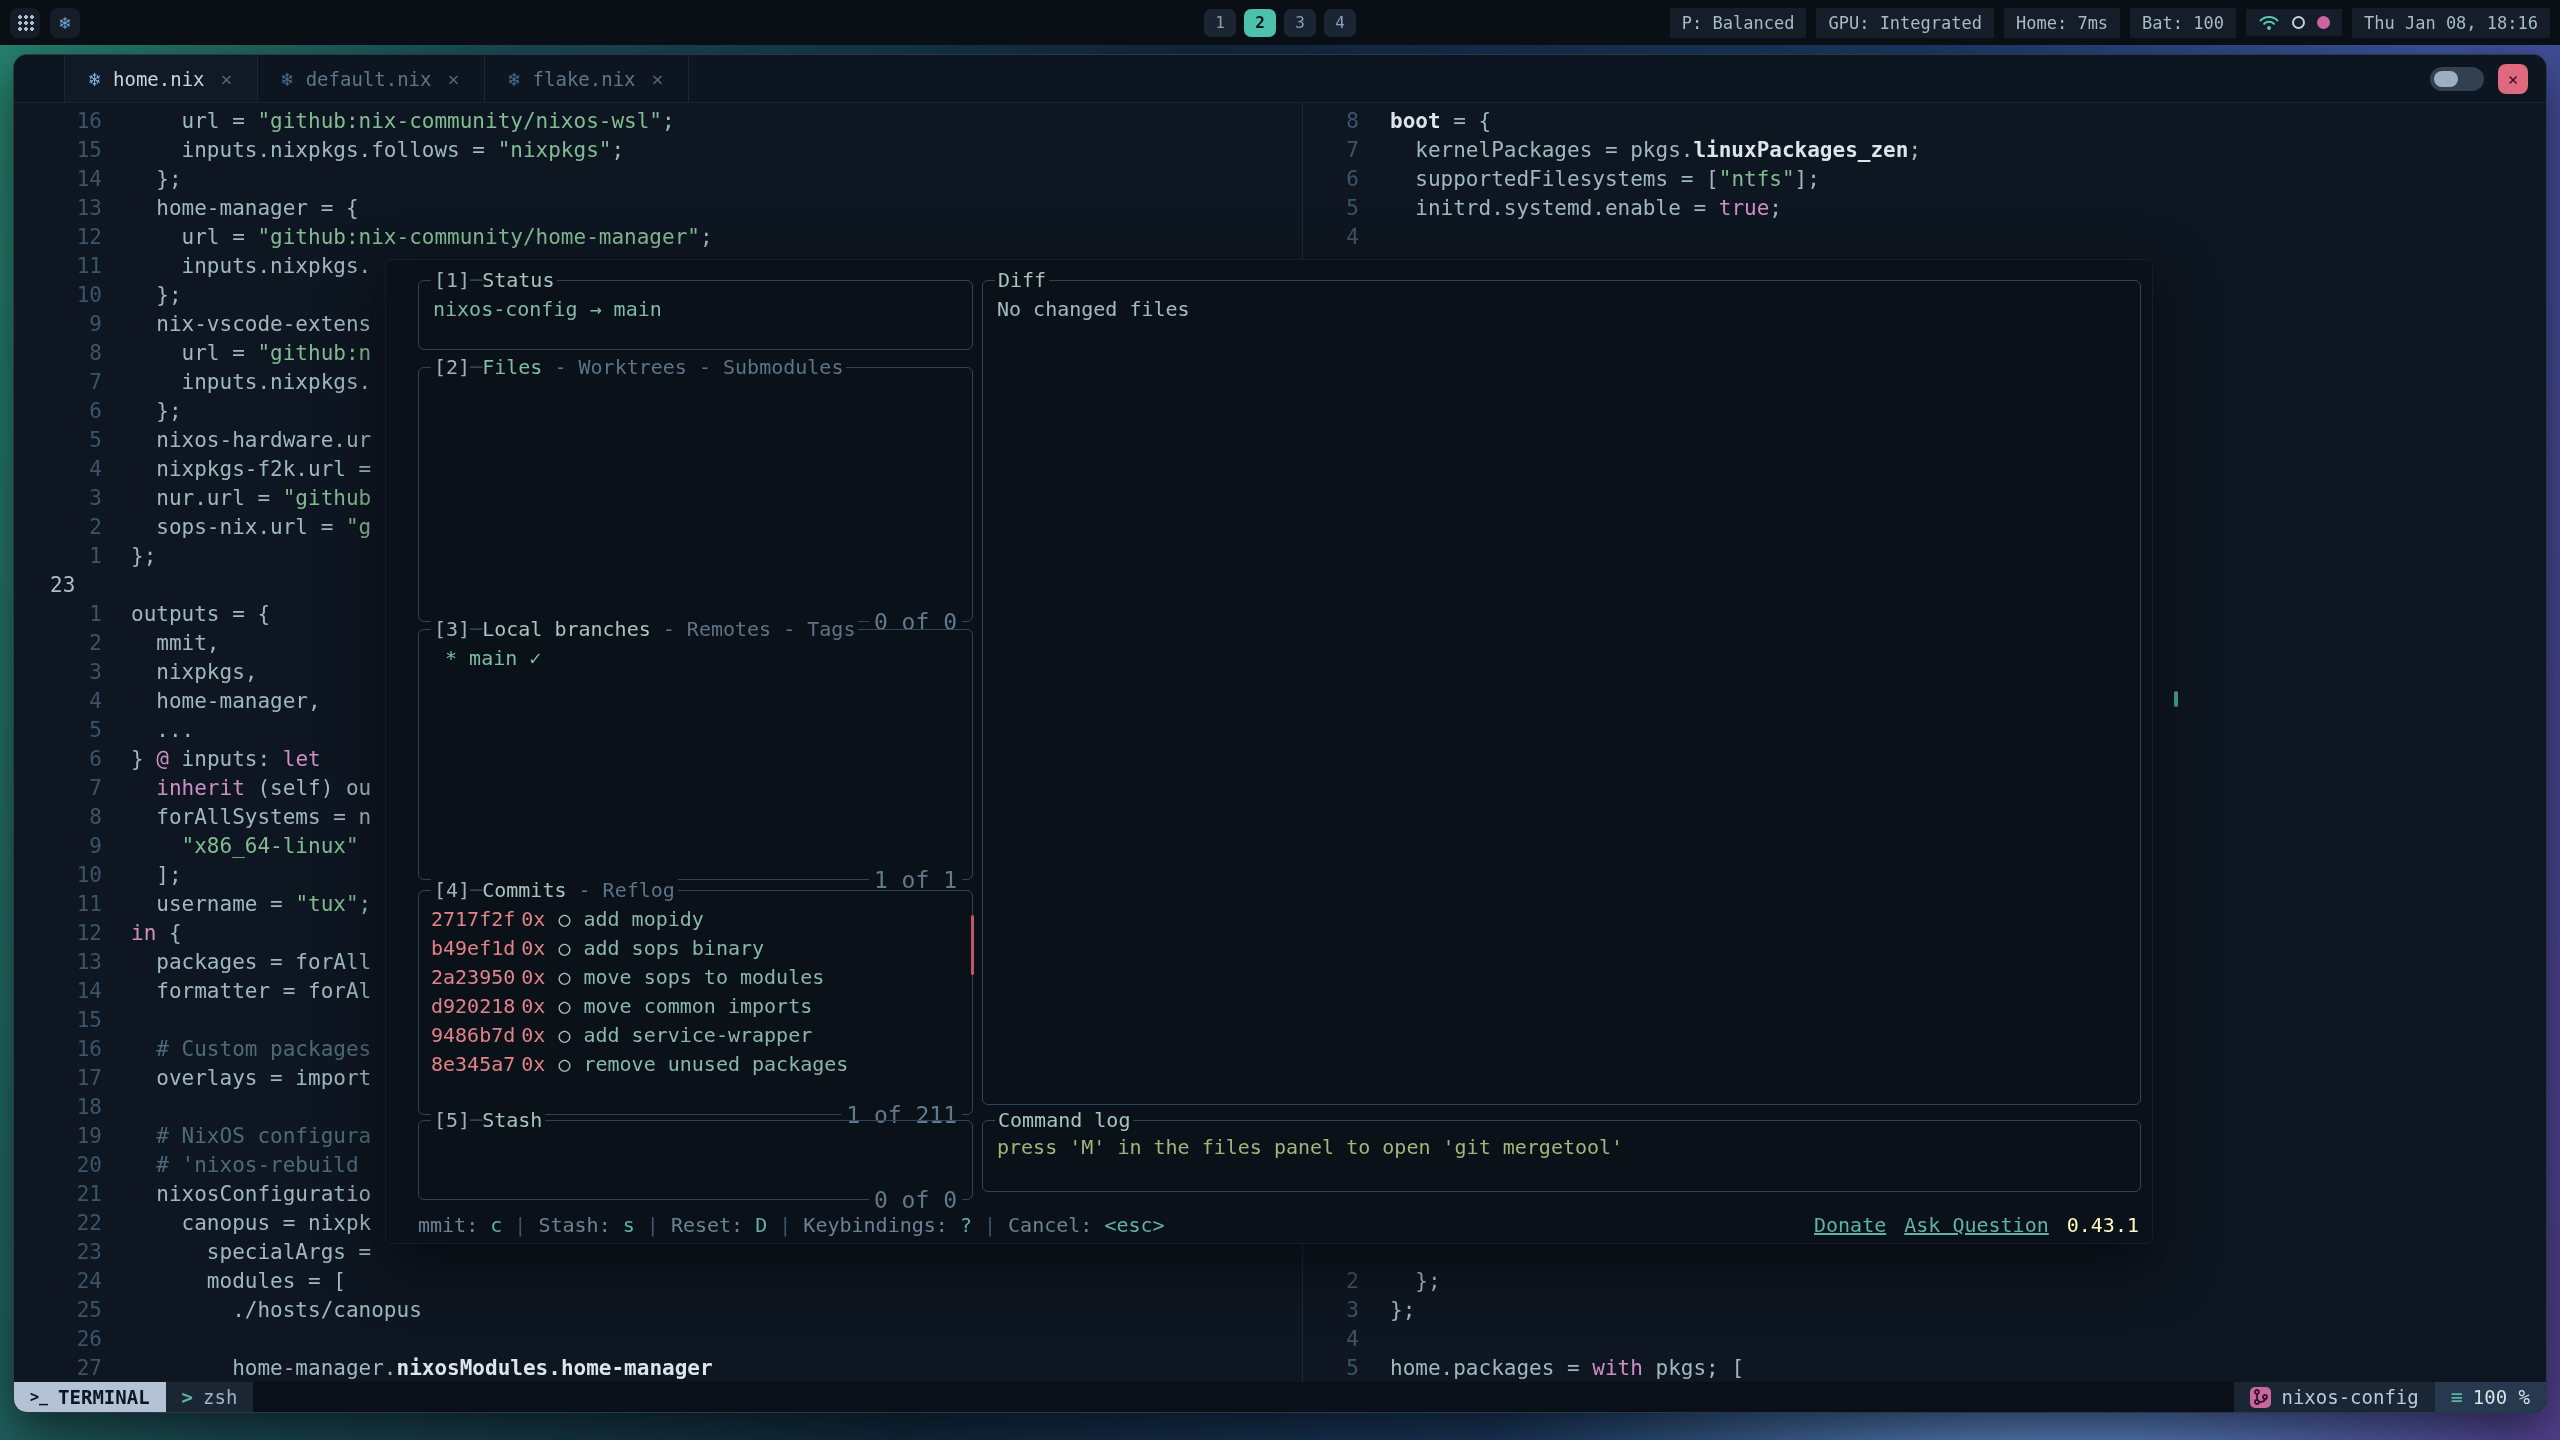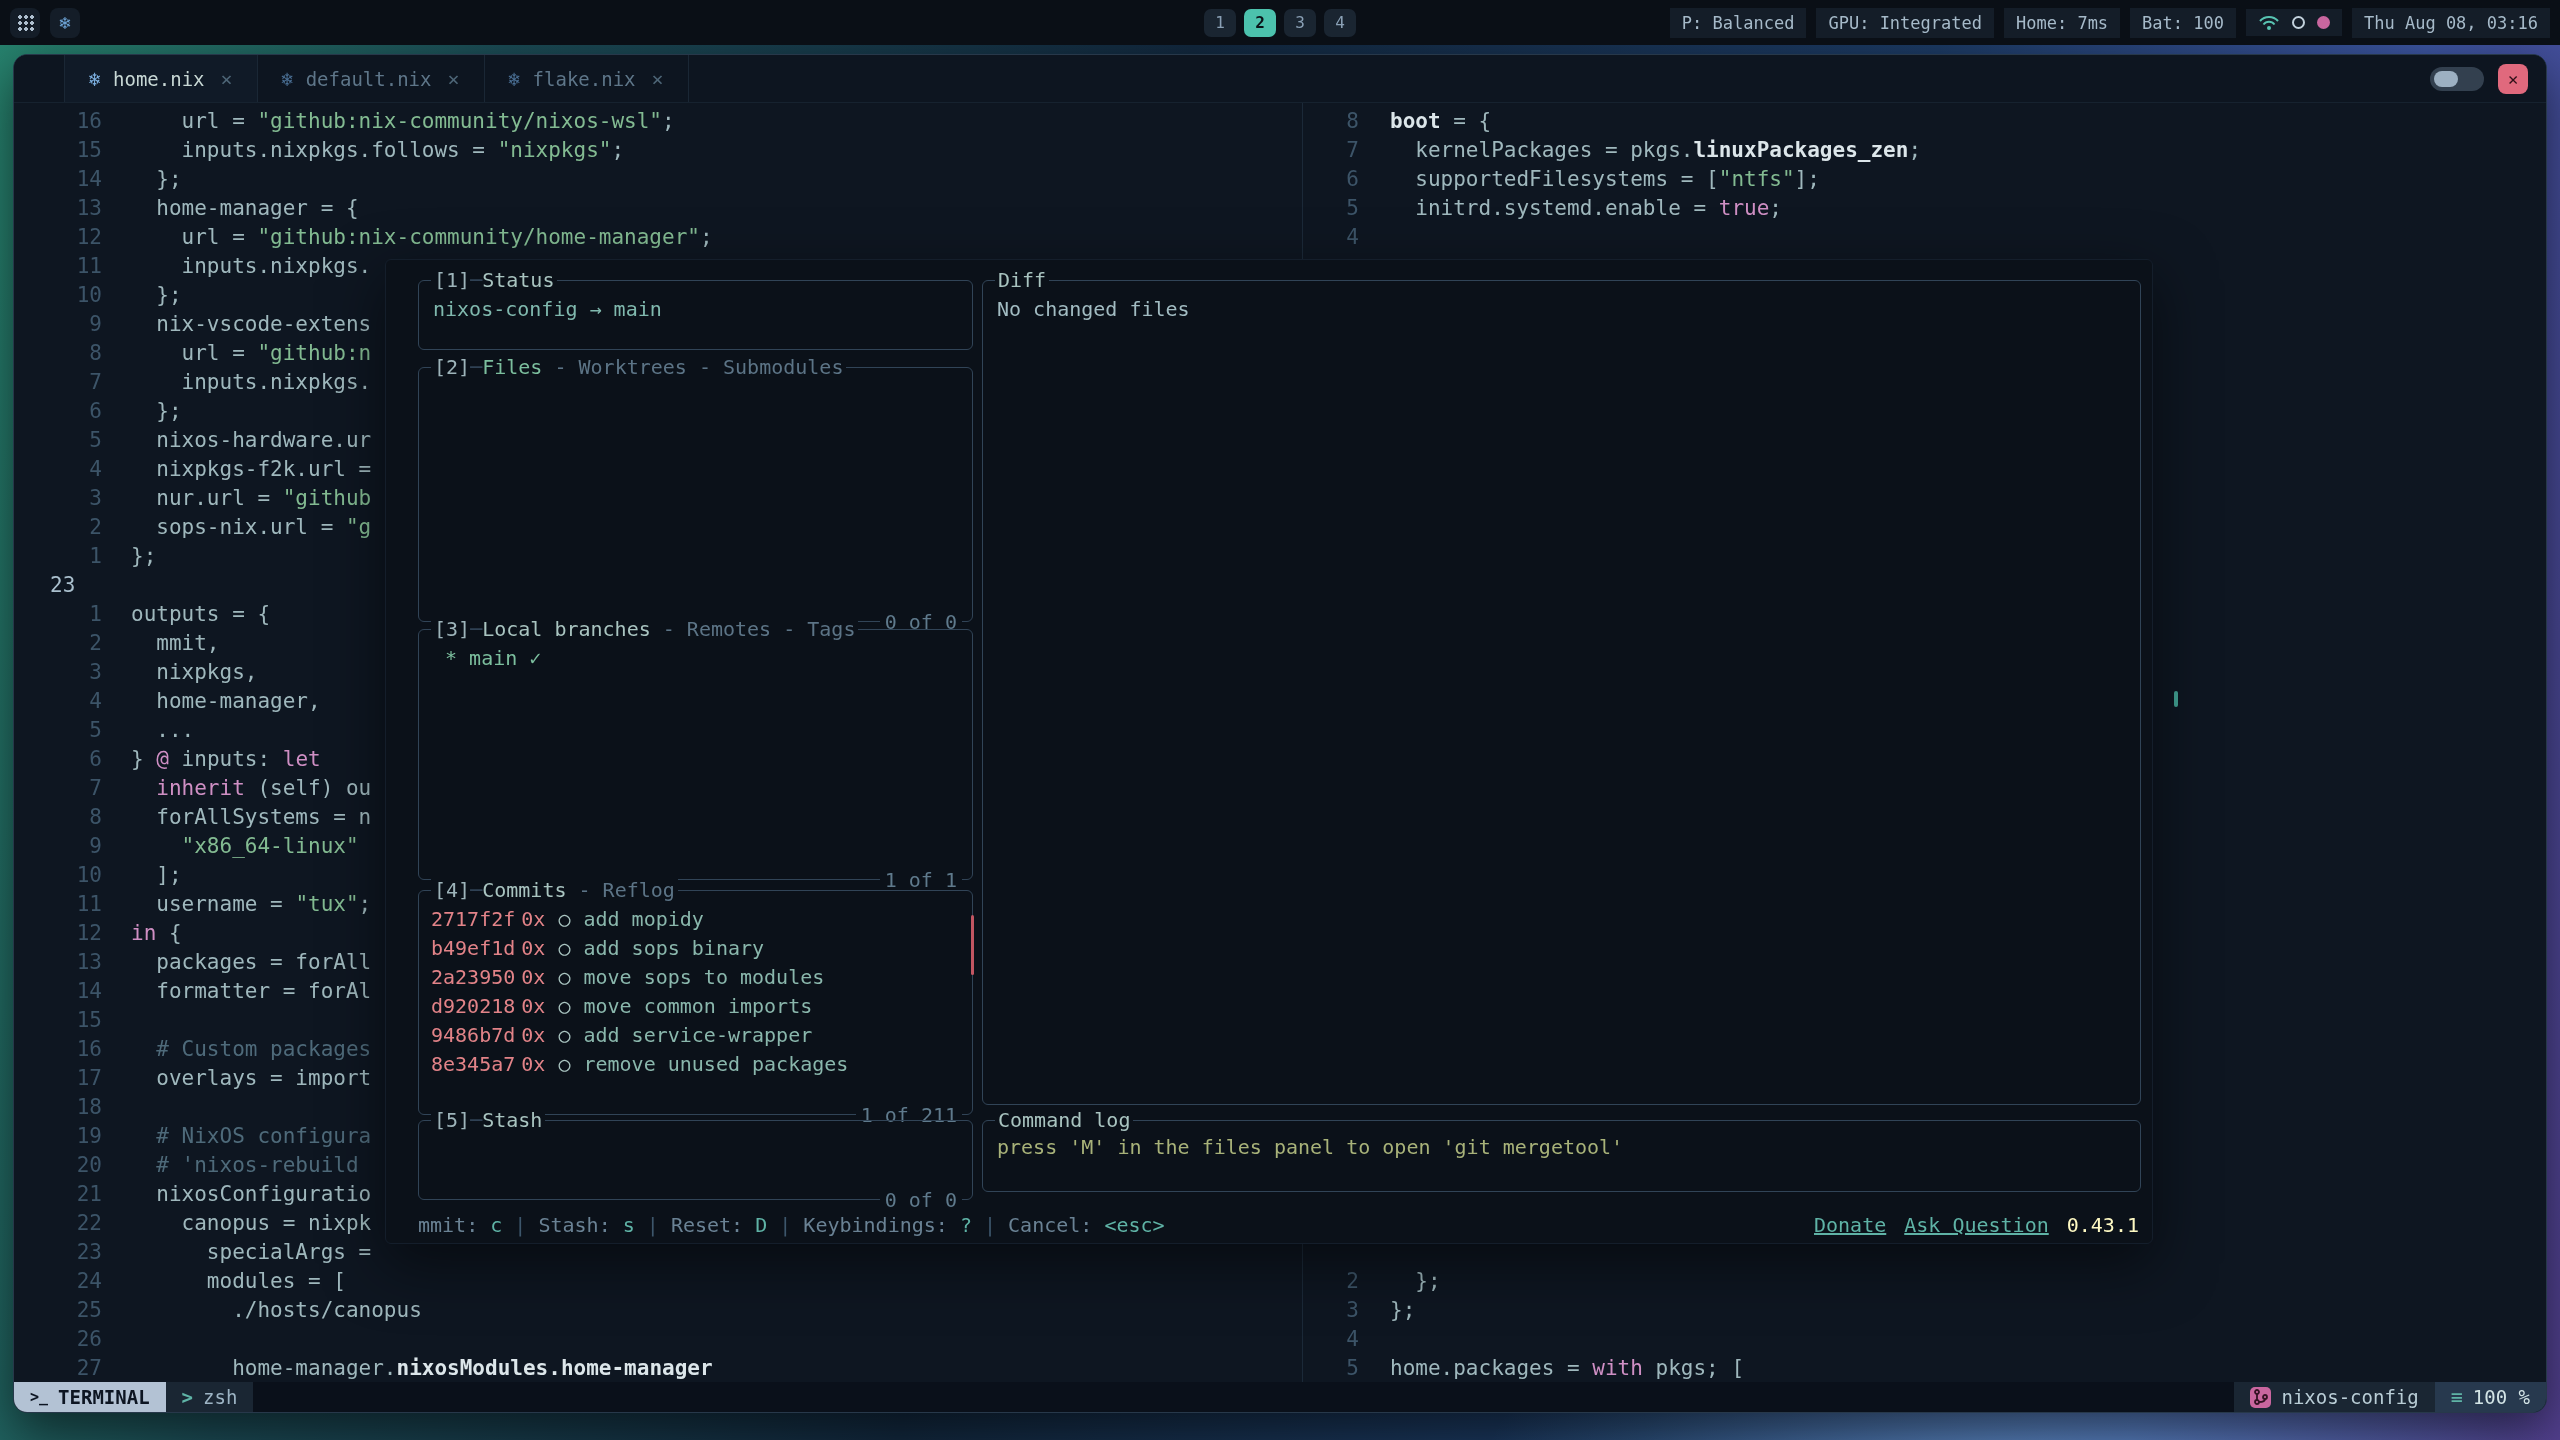--- a/index.html
+++ b/index.html
@@ -59,21 +59,21 @@
   .mini-scroll{position:absolute;left:2160px;top:588px;width:4px;height:16px;background:#41a092;border-radius:2px}
   
   .lazygit{position:absolute;left:371px;top:156px;width:1768px;height:985px;background:#0b1119;border:1px solid #141e2b;border-radius:6px;font-size:20px;box-shadow:0 20px 60px rgba(0,0,0,.5)}
   .panel{position:absolute;border:1px solid #314457;border-radius:6px}
   .ptitle{position:absolute;top:-13px;left:12px;background:#0b1119;padding:0 3px;display:flex;white-space:pre;line-height:24px}
   .pkey{color:#9db4ba}
   .pdash{color:#314457}
   .pname{color:#a9c4c0}
   .pname.green{color:#7cbf9e}
   .psub{color:#5c7486}
-  .pcount{position:absolute;bottom:-12px;right:10px;background:#0b1119;padding:0 5px;color:#5f7a8c;font-size:20px;line-height:22px}
+  .pcount{position:absolute;bottom:-12px;right:10px;background:#0b1119;padding:0 5px;color:#5f7a8c;font-size:23px;line-height:22px}
   .pbody{padding:16px 14px 0;white-space:pre}
   .st-line{color:#80b9ae}
   .branch-line{color:#7cbf9e}
   .diff-line{color:#a2bcc2}
   .cmdlog-line{color:var(--cmdlog,#a8b279)}
   .commit{height:29px;line-height:29px;white-space:pre;display:flex}
   .chash,.cauthor{color:var(--hash,#e28388)}
   .cauthor{margin-left:6px}
   .cnode{color:#a9c4c0;margin-left:13px}
   .cmsg{color:#8ab7ac;margin-left:13px}
@@ -126,21 +126,21 @@
       </div>
     <div class="pill tray">
       <svg width="22" height="17" viewBox="0 0 22 17">
           <path d="M2 7 a12 12 0 0 1 18 0" fill="none" stroke="#58c4b2" stroke-width="2"></path>
           <path d="M5.5 10.5 a7 7 0 0 1 11 0" fill="none" stroke="#58c4b2" stroke-width="2"></path>
           <circle cx="11" cy="14" r="2" fill="#58c4b2"></circle>
         </svg>
       <span class="ring"></span>
       <span class="dot"></span>
     </div>
-    <div class="pill clock">Thu Aug 08, 03:16</div>
+    <div class="pill clock">Thu Jan 08, 18:16</div>
   </div>
 </div>
 
 <div class="window">
 
   <div class="tabline">
     <div class="tablist">
         <div class="tab active">
           <span class="nix">❄</span>
           <span class="tlabel">home.nix</span>

